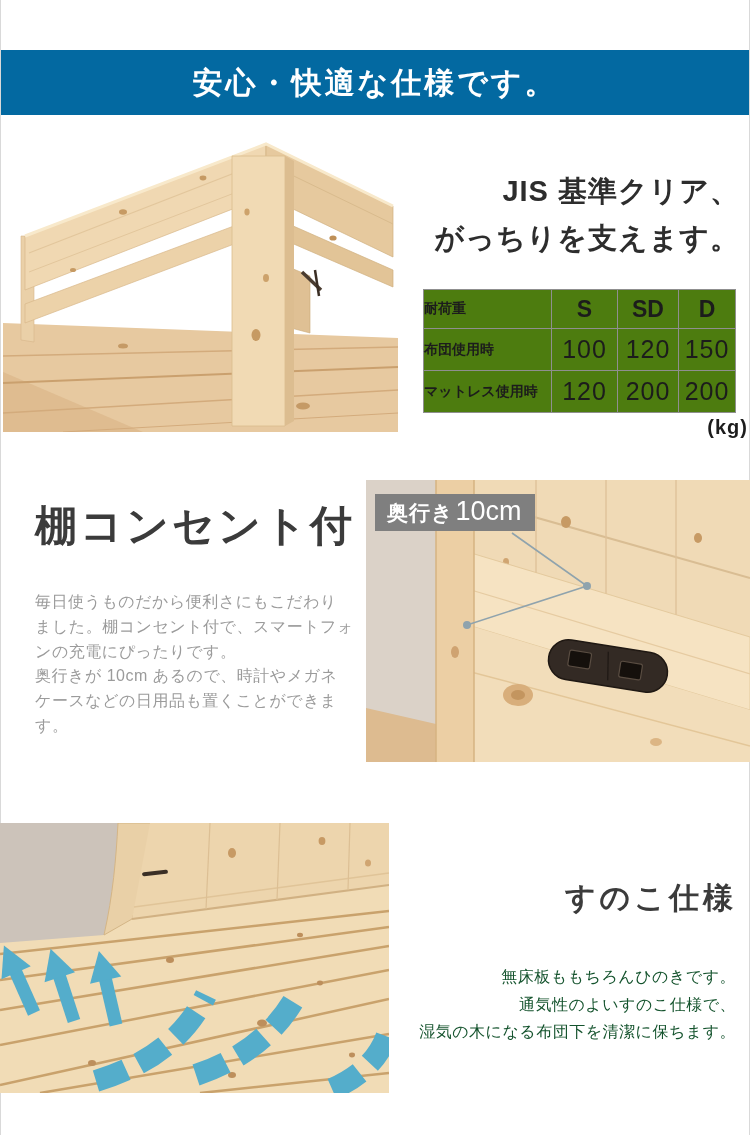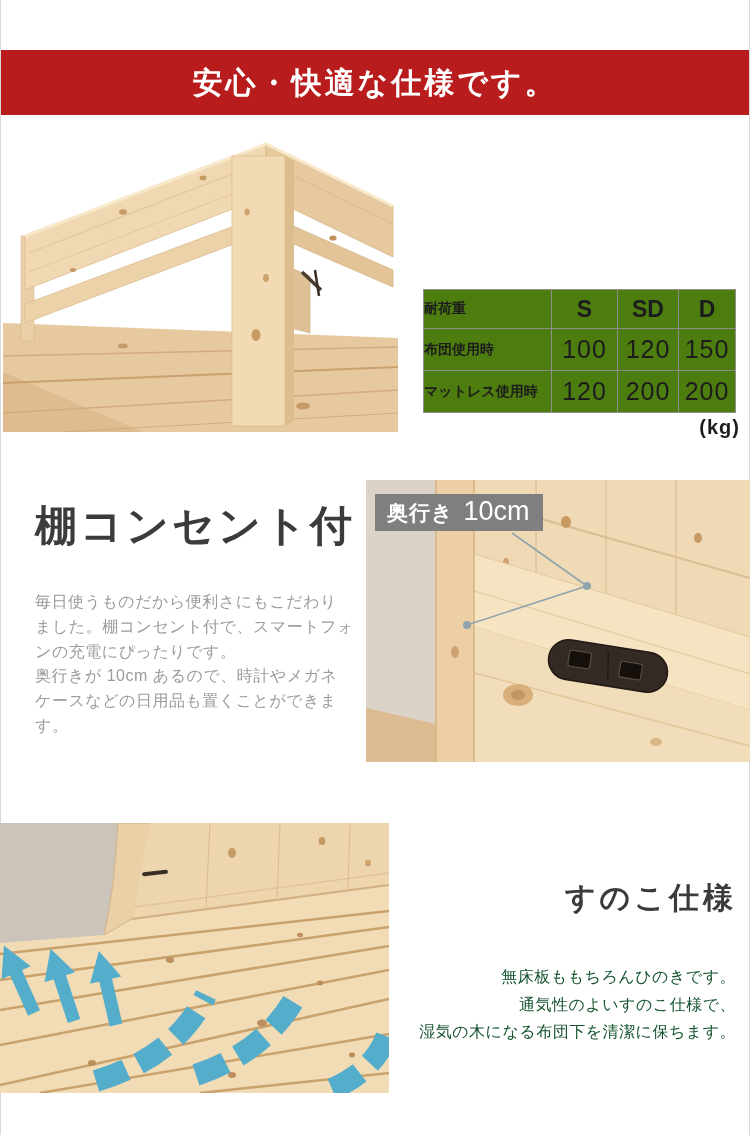--- a/index.html
+++ b/index.html
@@ -4,21 +4,21 @@
 <style>
   html,body{margin:0;padding:0;background:#fff;}
   .page{
     position:relative;width:750px;height:1135px;background:#ffffff;overflow:hidden;
     font-family:"Liberation Sans","DejaVu Sans",sans-serif;
     box-shadow:inset 1px 0 0 #d9d9d9, inset -1px 0 0 #d9d9d9;
   }
   
   .banner{
     position:absolute;left:1px;right:1px;top:50px;height:65px;
-    background:#b91c1c;color:#fff;text-align:center;
+    background:#0369a1;color:#fff;text-align:center;
     font-size:30px;font-weight:bold;line-height:65px;letter-spacing:3px;
   }
   
   .photo{position:absolute;overflow:hidden;}
   .photo svg{display:block;width:100%;height:100%;}
   .photo-bed{left:3px;top:120px;width:395px;height:312px;}
   .photo-shelf{left:366px;top:480px;width:384px;height:282px;}
   .photo-sunoko{left:0;top:823px;width:389px;height:270px;}
   
   .headline{
@@ -31,35 +31,35 @@
     color:#1c1c1c;background:#4d7c0f;table-layout:fixed;
   }
   table.load th,table.load td{border:1px solid #8f8f8f;padding:0;}
   .c-label{width:127px;text-align:left;padding-left:9px;font-size:14px;font-weight:bold;}
   .c-size{text-align:center;font-size:23px;font-weight:bold;}
   .c-s{width:65px;}.c-sd{width:60px;}.c-d{width:56px;}
   tr.hrow{height:39px;}
   tr.drow{height:42px;}
   td.val{text-align:center;font-size:25px;font-weight:normal;letter-spacing:1px;}
   .unit{
-    position:absolute;right:10px;top:416px;font-size:20px;font-weight:bold;
+    position:absolute;right:2px;top:416px;font-size:20px;font-weight:bold;
     color:#1c1c1c;letter-spacing:1px;
   }
   
   .shelf-heading{
     position:absolute;left:35px;top:498px;font-size:42px;font-weight:bold;
     color:#3b3b3b;letter-spacing:3px;
   }
   .shelf-body{
     position:absolute;left:35px;top:590px;width:345px;font-size:16px;
     color:#9b9b9b;line-height:1.55;white-space:pre-line;letter-spacing:0.5px;
   }
   .depth-label{
     position:absolute;left:9px;top:14px;background:#7f7f7f;color:#fff;
-    padding:2px 13px 4px 12px;display:flex;align-items:baseline;gap:10px;
+    padding:2px 13px 4px 12px;display:flex;align-items:baseline;gap:2px;
   }
   .depth-label .pfx{font-size:21px;font-weight:bold;letter-spacing:1px;}
   .depth-label .val{font-size:27px;}
   
   .sunoko-heading{
     position:absolute;right:13px;top:878px;font-size:30px;font-weight:bold;
     color:#3b3b3b;letter-spacing:4px;
   }
   .sunoko-body{
     position:absolute;right:14px;top:963px;text-align:right;font-size:16px;
@@ -112,20 +112,22 @@
       <ellipse cx="70" cy="150" rx="3" ry="2" fill="#c69a63"></ellipse>
 
       <polygon points="229,36 282,36 282,306 229,306" fill="#f1dab4" stroke="#dbbc8e" stroke-width="0.8"></polygon>
       <polygon points="282,36 291,41 291,301 282,306" fill="#dcbd90"></polygon>
       <ellipse cx="253" cy="215" rx="4.5" ry="6" fill="#c69a63"></ellipse>
       <ellipse cx="263" cy="158" rx="3" ry="4" fill="#cda26b"></ellipse>
       <ellipse cx="244" cy="92" rx="2.6" ry="3.4" fill="#cda26b"></ellipse>
     </svg>
   </div>
 
+  <div class="headline">JIS 基準クリア、
+がっちりを支えます。</div>
 
   <table class="load">
     <tbody>
         <tr class="hrow">
       <th class="c-label">耐荷重</th>
       <th class="c-size c-s">S</th>
       <th class="c-size c-sd">SD</th>
       <th class="c-size c-d">D</th>
     </tr>
     <tr class="drow">

